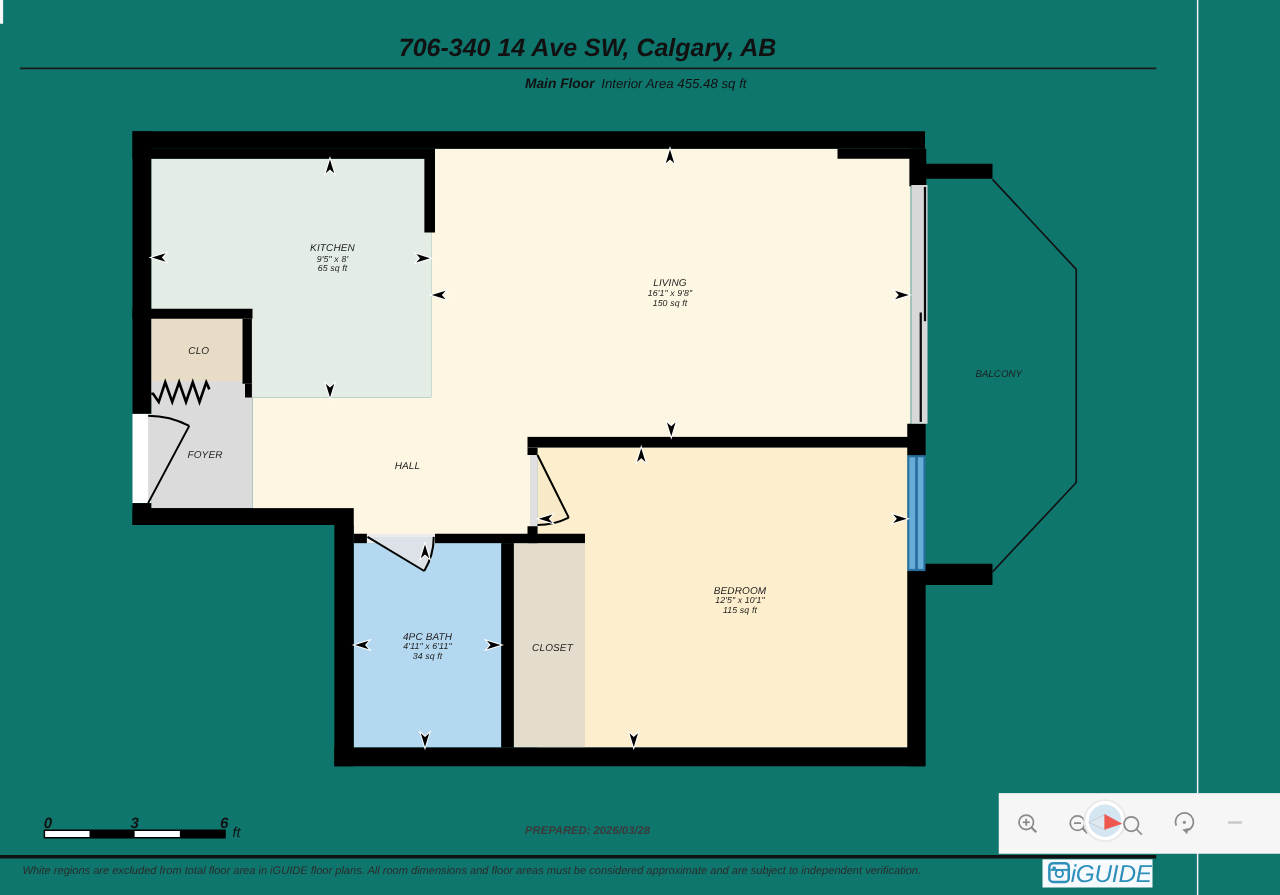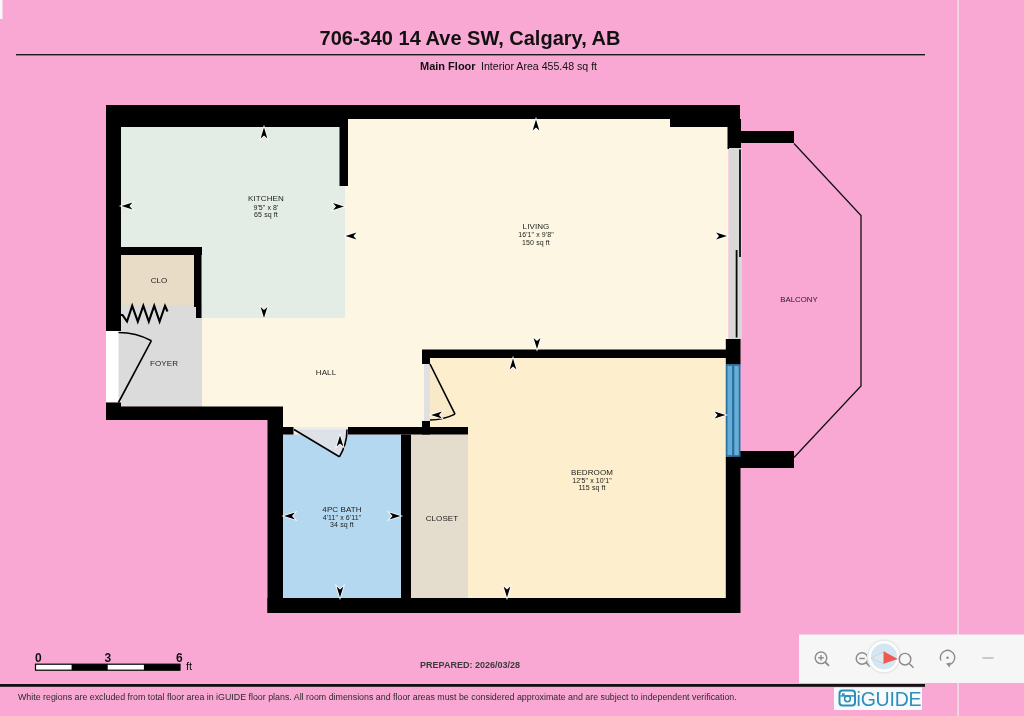--- a/index.html
+++ b/index.html
@@ -1,17 +1,17 @@
 <!DOCTYPE html>
 <html><head>
 <meta charset="utf-8">
 <style>
   html,body{margin:0;padding:0;background:#ffffff;}
-  #page{position:relative;width:1024px;height:716px;background:#f9a8d4;overflow:hidden;
-        font-family:"Liberation Sans", sans-serif;}
+  #page{position:relative;width:1024px;height:716px;background:#0f766e;overflow:hidden;
+        font-family:"Liberation Sans", sans-serif;font-style:italic;}
   svg{position:absolute;left:0;top:0;}
 </style>
 </head>
 <body>
 <div id="page">
 <svg width="1024" height="716" viewBox="0 0 1024 716">
 
   <rect x="0" y="0" width="2.5" height="19" fill="#f7f7f7"></rect>
 
   <rect x="957.5" y="0" width="1.2" height="716" fill="#f0f0f0"></rect>

